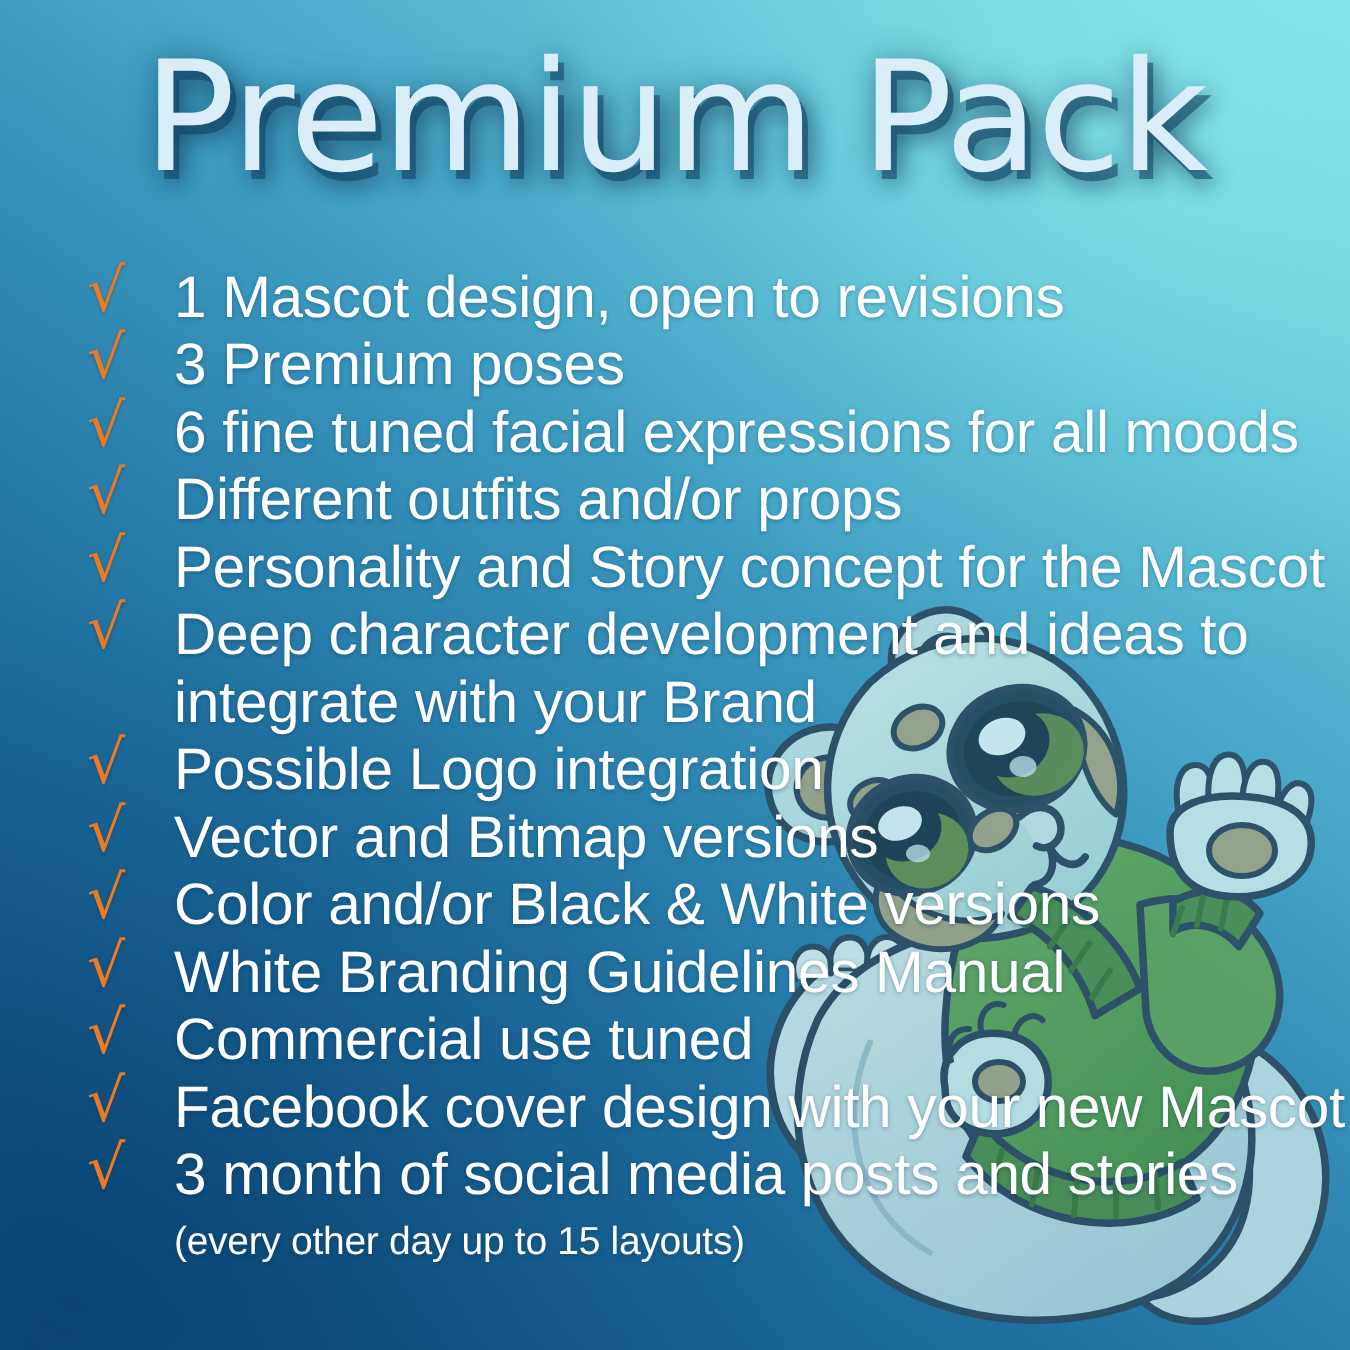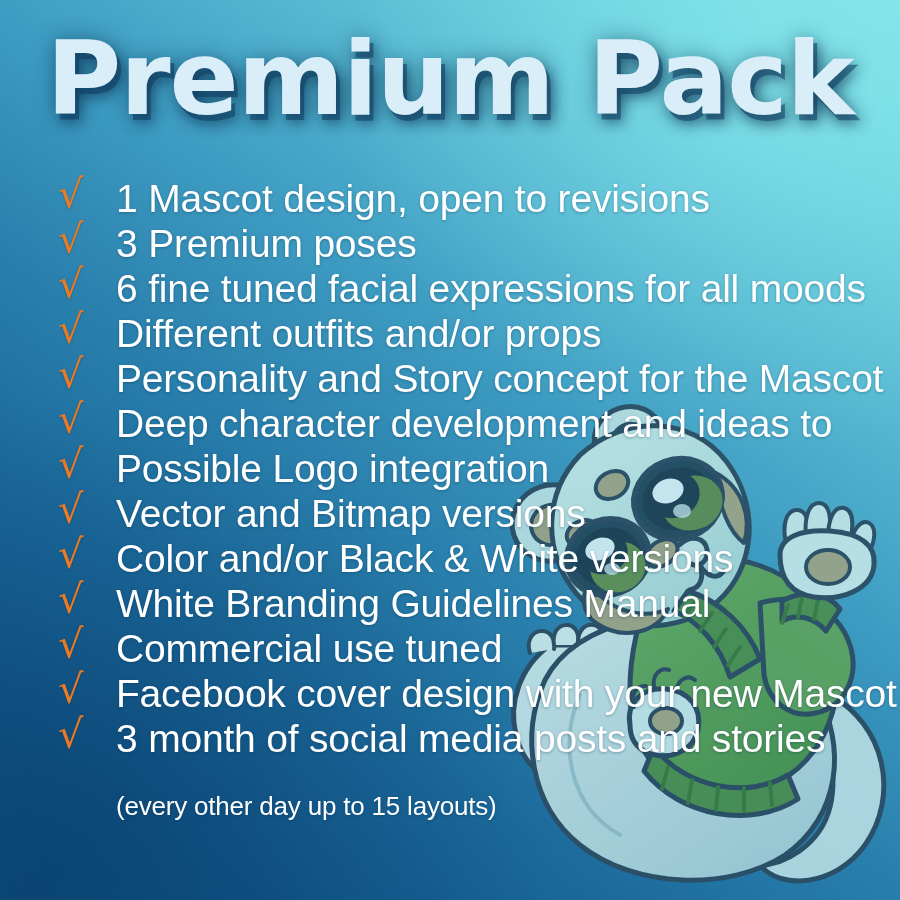--- a/index.html
+++ b/index.html
@@ -48,21 +48,21 @@
   }
 
   
   #title {
     position: absolute;
     left: 0;
     right: 0;
     top: 28px;
     text-align: center;
     font-family: "DejaVu Sans", sans-serif;
-    font-weight: bold;
+    font-weight: normal;
     font-size: 102px;
     line-height: 1.0;
     letter-spacing: -1px;
     color: #d9eef8;
     text-shadow:
        4px 6px 0px rgba(14,60,96,0.55),
        6px 9px 14px rgba(10,46,78,0.60),
        0px 0px 22px rgba(12,52,86,0.45);
     white-space: nowrap;
     user-select: none;
@@ -112,21 +112,20 @@
     line-height: 45px;
     font-family: "Liberation Sans", sans-serif;
     font-weight: normal;
     letter-spacing: -0.2px;
     white-space: nowrap;
     text-shadow: 0 1px 3px rgba(10,45,78,0.35);
   }
   .feature-text.small {
     font-size: 26px;
     line-height: 42px;
-    margin-top: 24px;
   }
 </style>
 </head>
 <body>
 
 <div id="poster">
 
   <div id="bg-sheen"></div>
   <div id="bg-vignette"></div>
 
@@ -267,20 +266,24 @@
       </div>
       <div class="feature-row">
         <span class="check">√</span>
         <span class="feature-text">Personality and Story concept for the Mascot</span>
       </div>
       <div class="feature-row">
         <span class="check">√</span>
         <span class="feature-text">Deep character development and ideas to</span>
       </div>
       <div class="feature-row">
+        <span class="check blank"></span>
+        <span class="feature-text">integrate with your Brand</span>
+      </div>
+      <div class="feature-row">
         <span class="check">√</span>
         <span class="feature-text">Possible Logo integration</span>
       </div>
       <div class="feature-row">
         <span class="check">√</span>
         <span class="feature-text">Vector and Bitmap versions</span>
       </div>
       <div class="feature-row">
         <span class="check">√</span>
         <span class="feature-text">Color and/or Black &amp; White versions</span>

